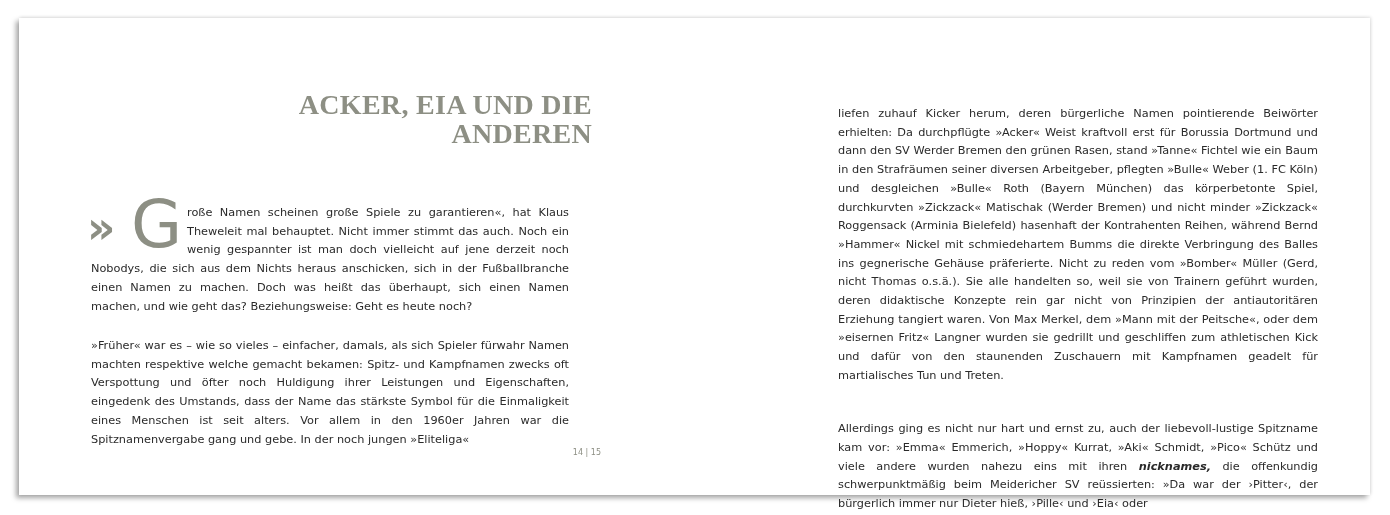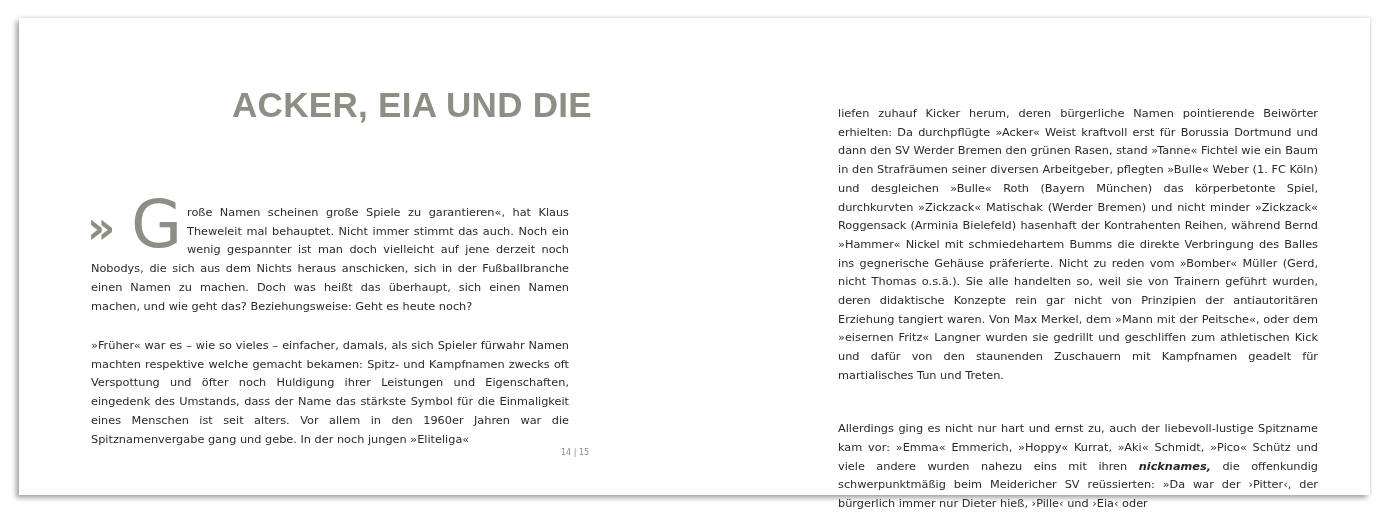--- a/index.html
+++ b/index.html
@@ -15,23 +15,23 @@
     width: 1351px; height: 477px;
     background: #ffffff;
     box-shadow: -3px 3px 5px rgba(0,0,0,0.35), 1px -1px 3px rgba(0,0,0,0.12);
   }
   .title {
     position: absolute;
     right: 778px; top: 72px;
     width: 400px;
     text-align: right;
     color: #8d8f84;
-    font-family: Liberation Sans, sans-serif;
+    font-family: Liberation Serif, serif;
     font-weight: bold;
-    font-size: 35px;
+    font-size: 28px;
     line-height: 29px;
     letter-spacing: 0.3px;
   }
   .title span { display: block; }
   .col {
     position: absolute;
     font-size: 11.3px;
     line-height: 18.7px;
     color: #2a2a2a;
     text-align: justify;
@@ -58,32 +58,33 @@
   .dropcap {
     position: absolute; left: 48px; top: -6px;
     font-size: 66px; line-height: 62px;
     color: #8d8f84;
     font-weight: normal;
   }
   .gap { height: 18.7px; }
   .pagenum {
     position: absolute;
     left: 542px; top: 430px;
-    width: 40px; text-align: left;
+    width: 40px; text-align: right;
     font-size: 8px; color: #8d8f84;
   }
   em { font-style: italic; font-weight: bold; }
 </style>
 </head>
 <body>
 
 <div class="spread">
 
   <div class="title">
     <span>ACKER, EIA UND DIE</span>
+    <span>ANDEREN</span>
   </div>
 
   <div class="col left-col lead">
     <div class="dropwrap">
       <span class="dropquote">»</span>
       <span class="dropcap">G</span>
     </div>
     <p>roße Namen scheinen große Spiele zu garantieren«, hat Klaus Theweleit mal behauptet. Nicht immer stimmt das auch. Noch ein wenig gespannter ist man doch vielleicht auf jene derzeit noch Nobodys, die sich aus dem Nichts heraus anschicken, sich in der Fußballbranche einen Namen zu machen. Doch was heißt das überhaupt, sich einen Namen machen, und wie geht das? Beziehungsweise: Geht es heute noch?</p>
   </div>
 

